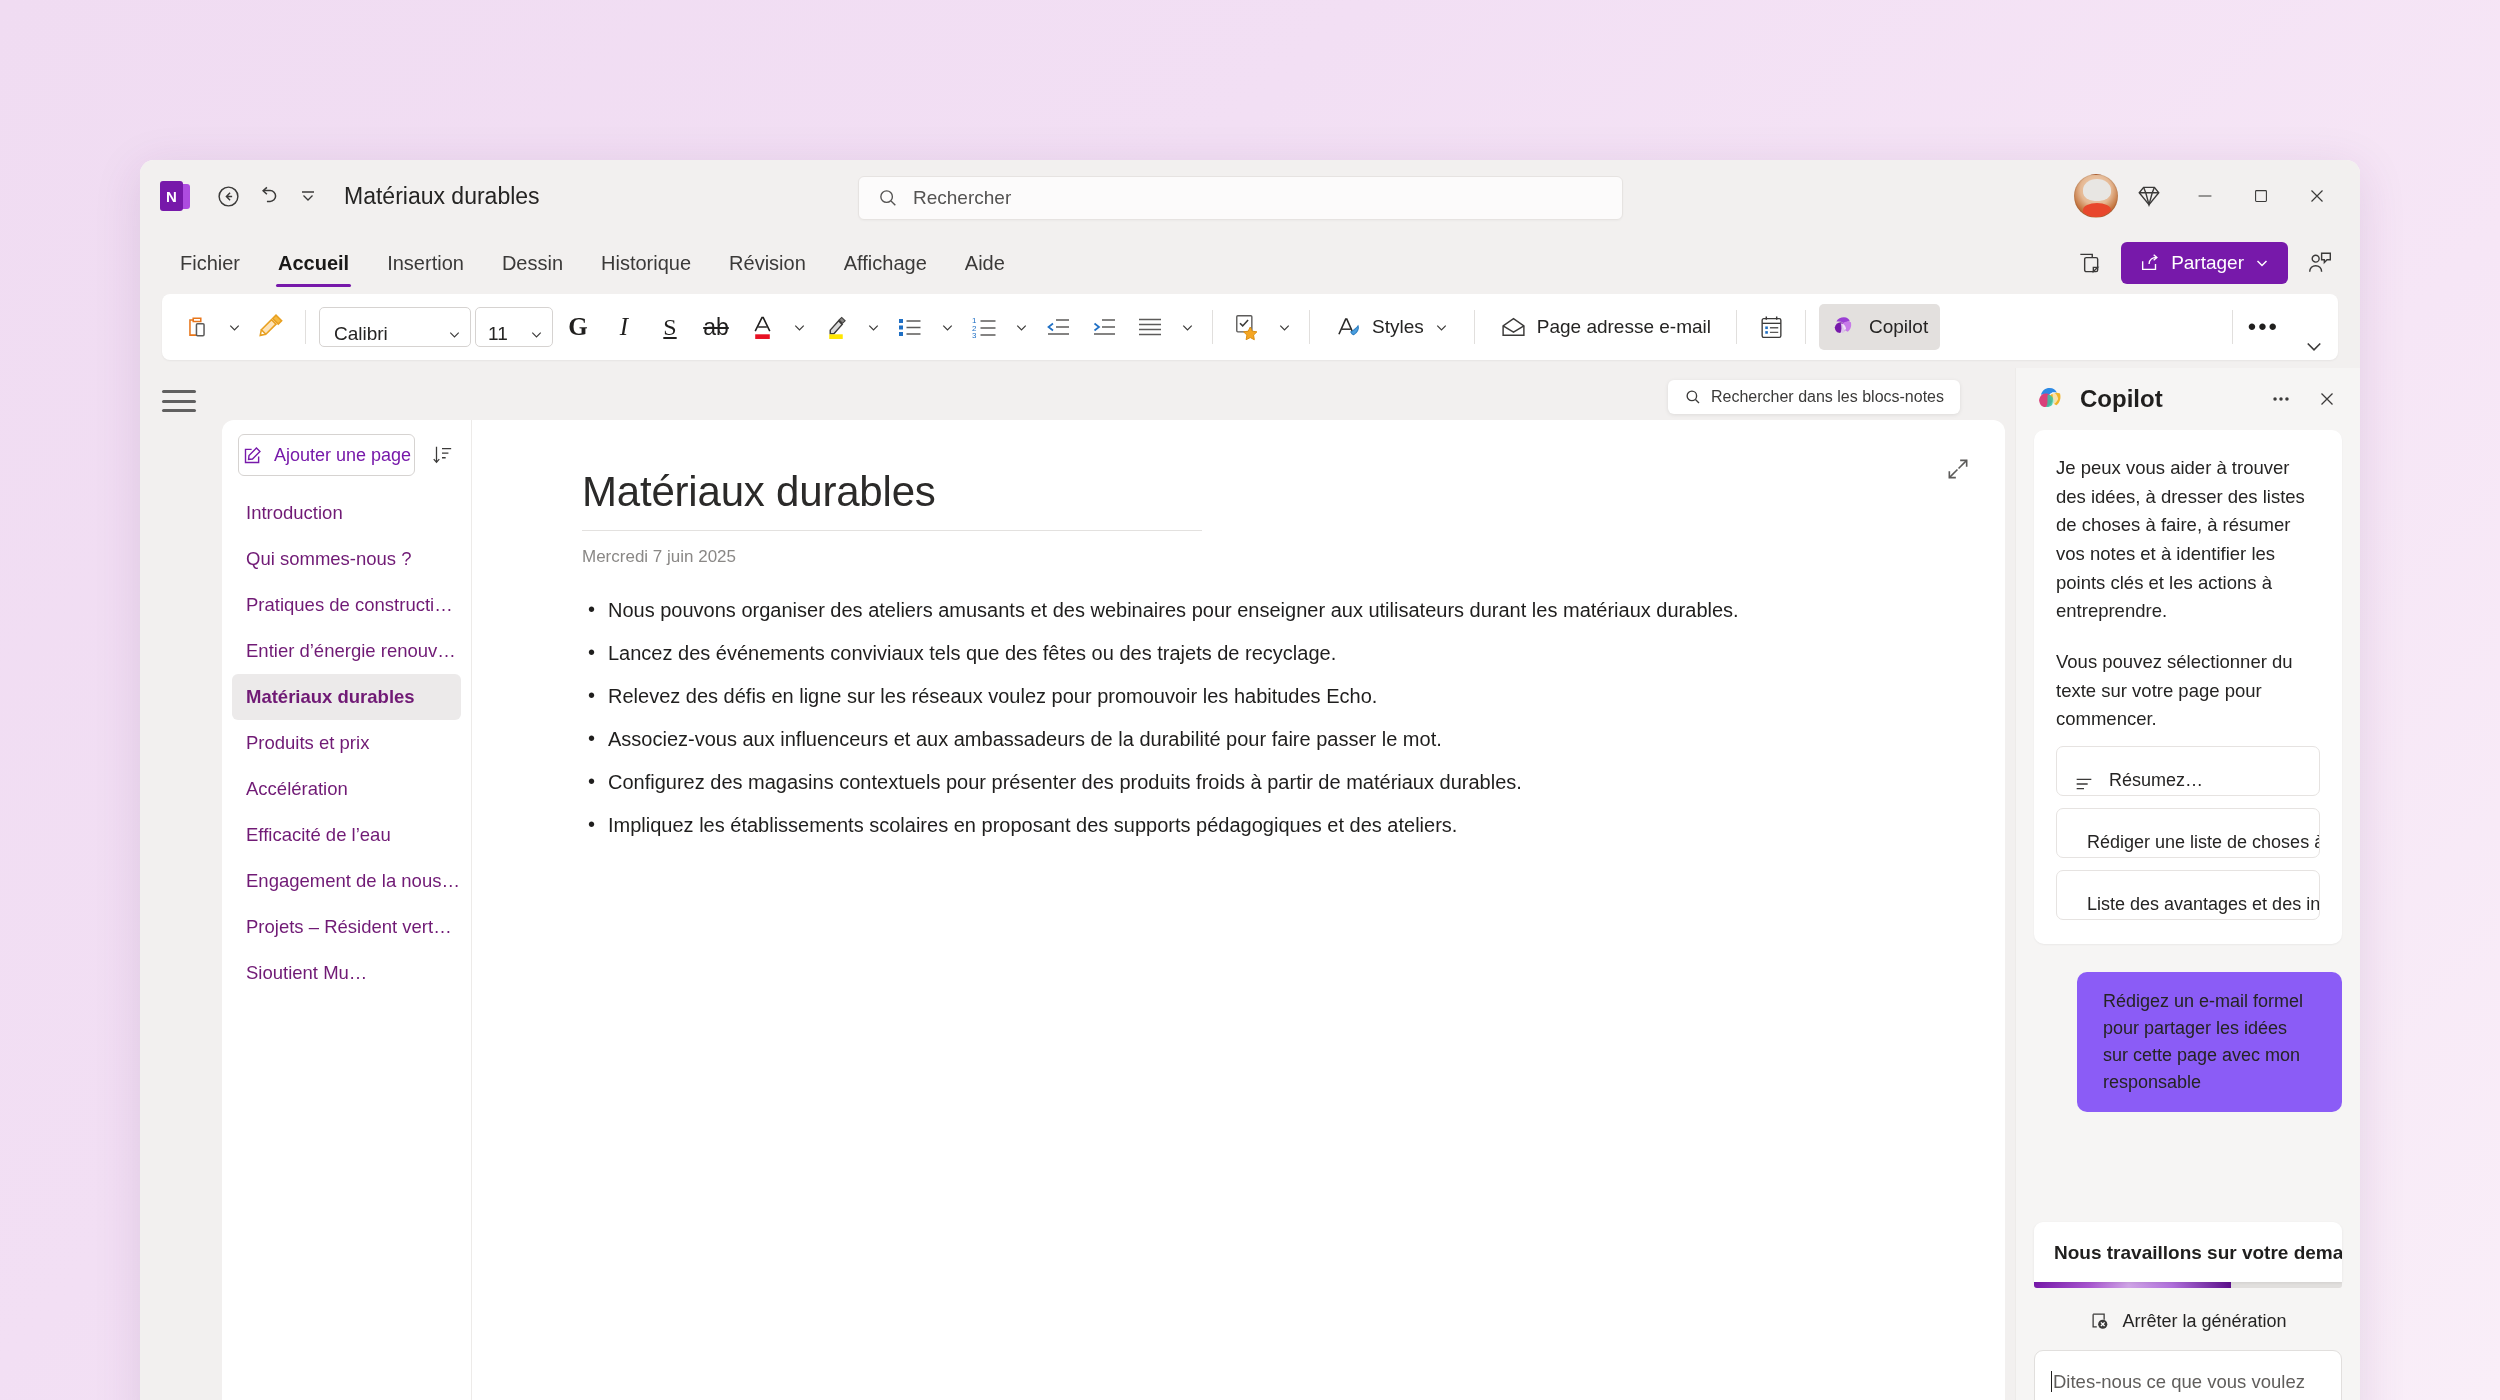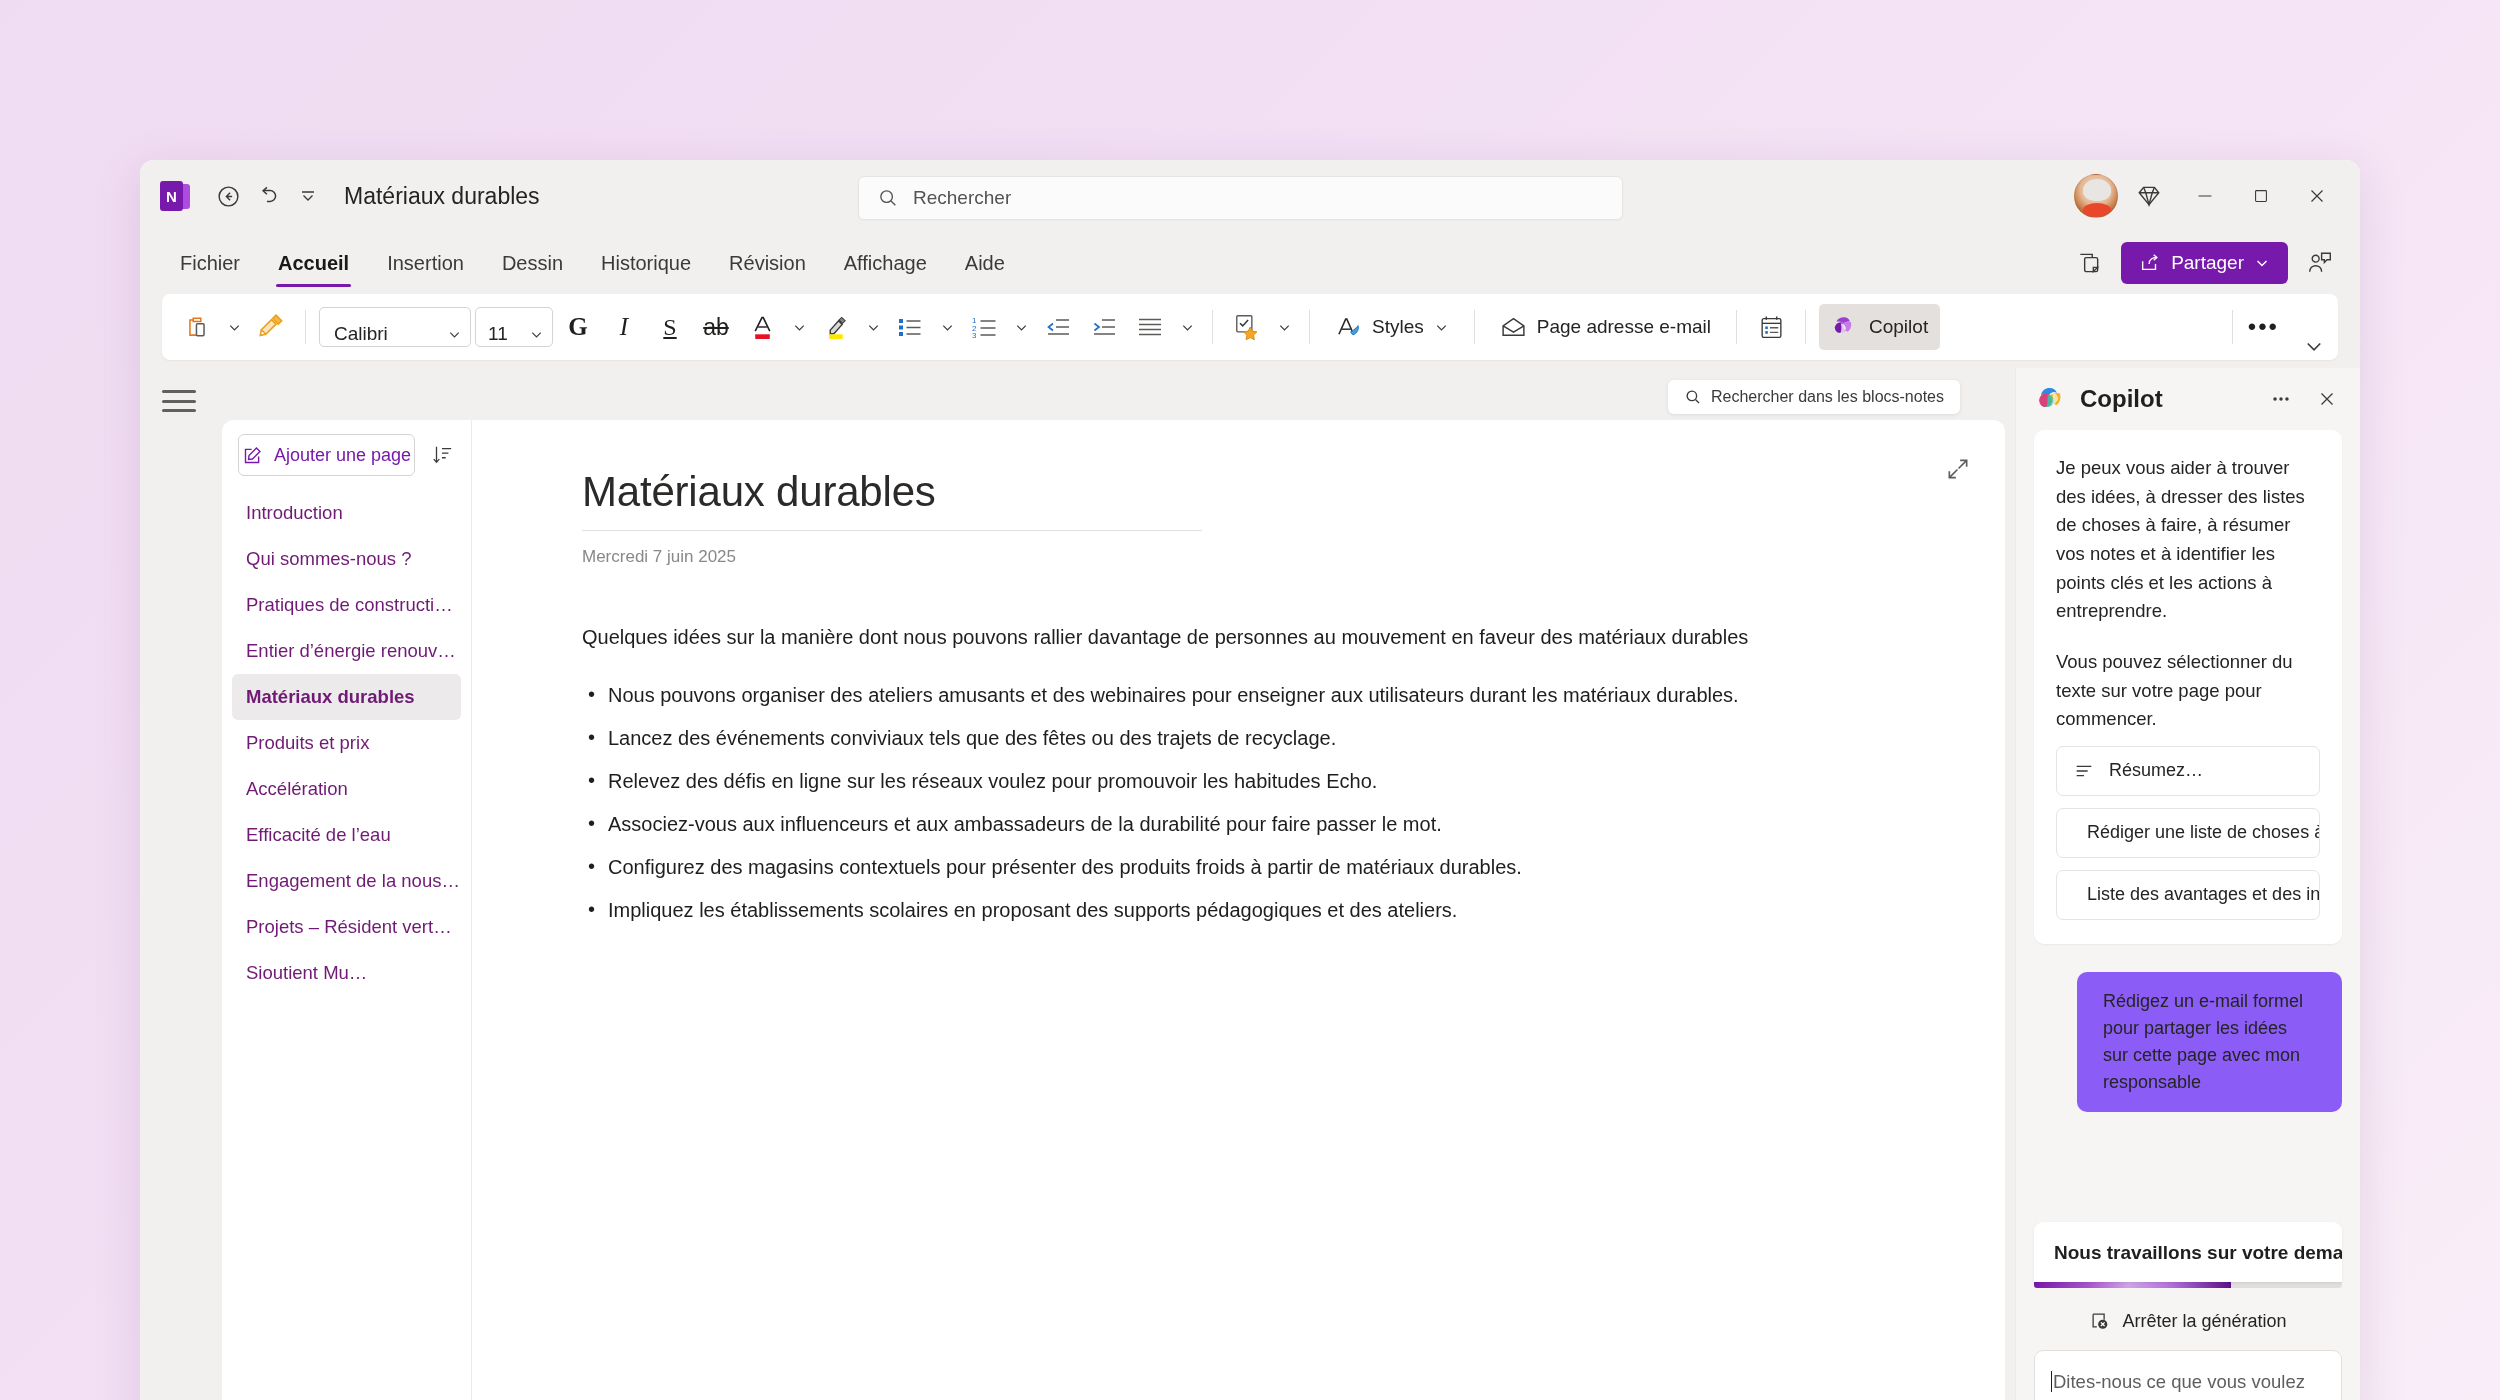--- a/index.html
+++ b/index.html
@@ -237,21 +237,21 @@
   #cp-scroll { flex: 1; overflow: hidden; padding: 0 18px; }
   #cp-intro-card {
     background: #fff; border-radius: 10px; padding: 24px 22px;
     font-size: 18.5px; line-height: 1.55; color: #252423;
     box-shadow: 0 1px 2px rgba(0,0,0,0.05);
   }
   #cp-intro-card p + p { margin-top: 22px; }
   .cp-suggest {
     margin-top: 12px; height: 50px; background: #fff;
     border: 1px solid #e6e3e1; border-radius: 7px;
-    display: flex; align-items: center; gap: 14px; padding: 0 16px;
+    display: flex; align-items: flex-end; gap: 14px; padding: 0 16px;
     font-size: 18px; color: #252423; cursor: pointer;
     white-space: nowrap; overflow: hidden;
   }
   #cp-suggestions { margin-top: 10px; }
   #cp-user-bubble {
     margin: 28px 0 0 auto; width: 265px;
     background: #8b5cf6; border-radius: 10px;
     padding: 16px 26px; font-size: 18px; line-height: 1.5; color: #252423;
   }
   #cp-status-card {
@@ -634,21 +634,20 @@
           <svg width="26" height="26" viewBox="0 0 24 24" fill="none" stroke="#5c5b5a" stroke-width="1.5">
             <path d="M14 4h6v6"></path>
               <path d="M20 4l-7.5 7.5"></path>
               <path d="M10 20H4v-6"></path>
               <path d="M4 20l7.5-7.5"></path>
           </svg>
         </div>
         <h1 id="note-title">Matériaux durables</h1>
         <div id="title-rule"></div>
         <div id="note-date">Mercredi 7 juin 2025</div>
-        <div id="note-intro">Quelques idées sur la manière dont nous pouvons rallier davantage de personnes au mouvement en faveur des matériaux durables</div>
         <ul id="note-bullets">
           <li>Nous pouvons organiser des ateliers amusants et des webinaires pour enseigner aux utilisateurs durant les matériaux durables.</li>
           <li>Lancez des événements conviviaux tels que des fêtes ou des trajets de recyclage.</li>
           <li>Relevez des défis en ligne sur les réseaux voulez pour promouvoir les habitudes Echo.</li>
           <li>Associez-vous aux influenceurs et aux ambassadeurs de la durabilité pour faire passer le mot.</li>
           <li>Configurez des magasins contextuels pour présenter des produits froids à partir de matériaux durables.</li>
           <li>Impliquez les établissements scolaires en proposant des supports pédagogiques et des ateliers.</li>
         </ul>
       </div>
     </div>

